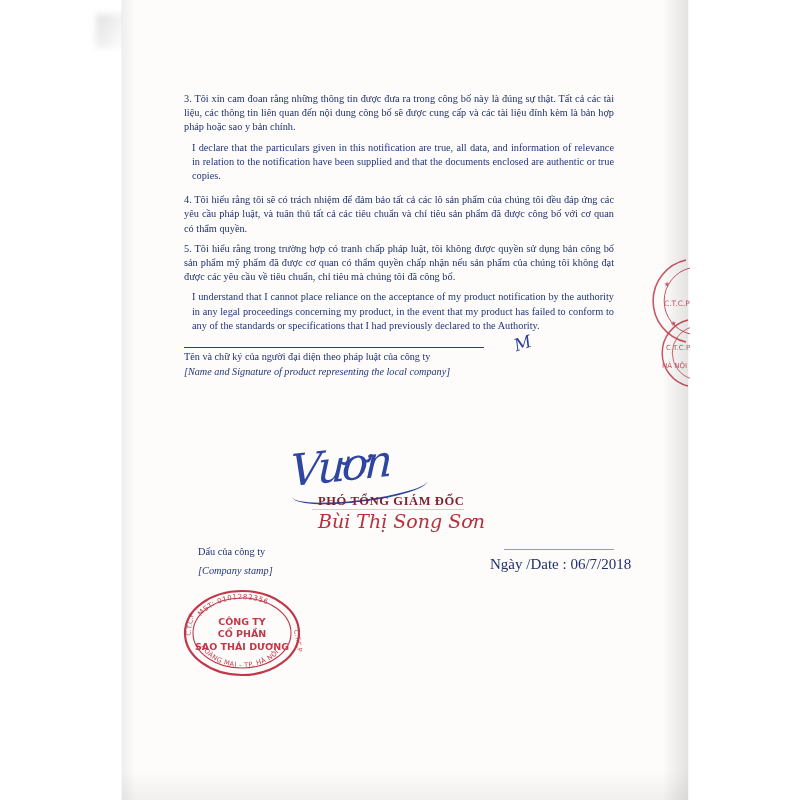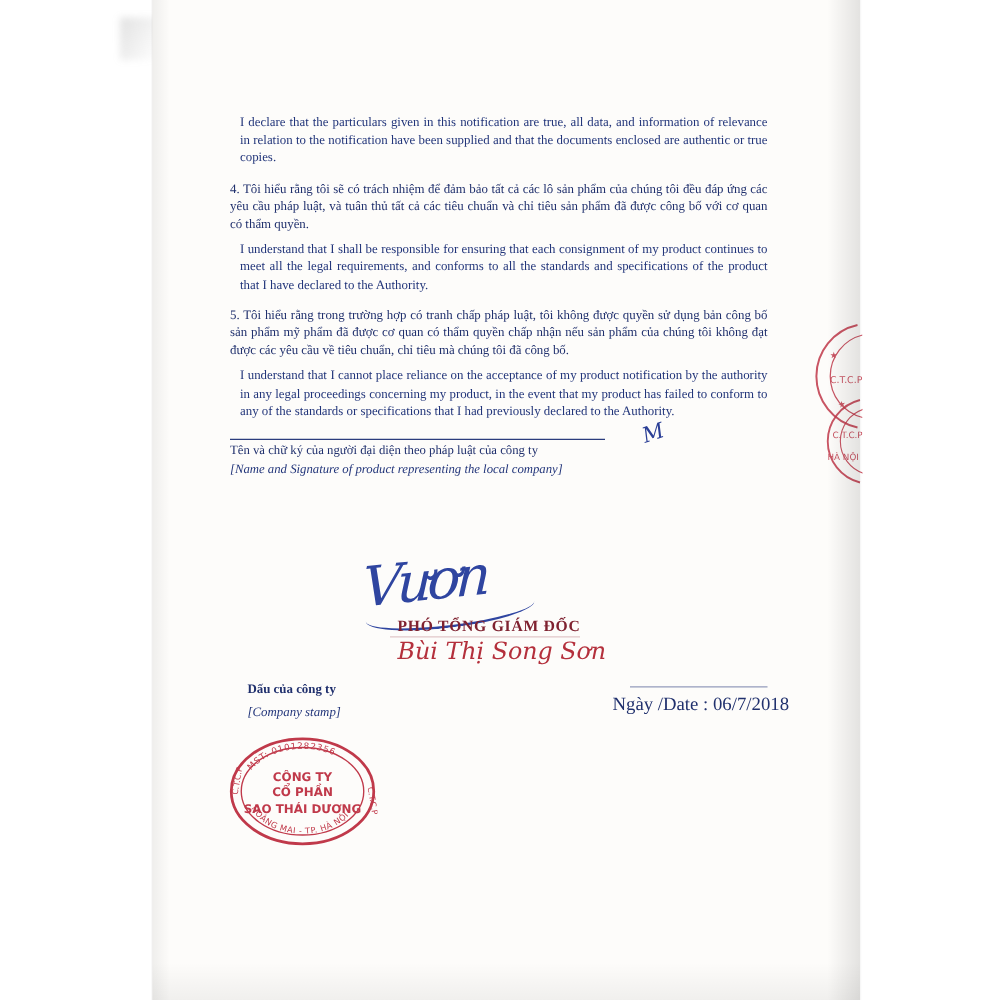--- a/index.html
+++ b/index.html
@@ -184,21 +184,20 @@
     border-top: 1px solid #8e2b38;
     opacity: 0.25;
   }
 
   .stamp-label {
     position: absolute;
     left: 76px;
     top: 546px;
     font-size: 10.3px;
     color: #20306d;
-    font-weight: bold;
   }
   .stamp-label-en {
     position: absolute;
     left: 76px;
     top: 565px;
     font-size: 10.3px;
     font-style: italic;
     color: #22357a;
     font-family: Liberation Serif, serif;
   }
@@ -264,24 +263,24 @@
       <svg viewBox="0 0 46 70" width="46" height="70" aria-hidden="true">
         <path d="M44 2 A34 34 0 0 0 44 68" fill="none" stroke="#c0394a" stroke-width="1.5"></path>
         <path d="M48 9 A27 27 0 0 0 48 61" fill="none" stroke="#c0394a" stroke-width="0.9"></path>
         <text x="22" y="32" font-family="DejaVu Sans, sans-serif" font-size="7" fill="#c0394a">C.T.C.P</text>
         <text x="18" y="50" font-family="DejaVu Sans, sans-serif" font-size="7" fill="#c0394a">HÀ NỘI</text>
       </svg>
     </div>
 
     <div class="doc-body">
 
+      <p class="para vn">3. Tôi xin cam đoan rằng những thông tin được đưa ra trong công bố này là đúng sự thật. Tất cả các tài liệu, các thông tin liên quan đến nội dung công bố sẽ được cung cấp và các tài liệu đính kèm là bản hợp pháp hoặc sao y bản chính.</p>
       <p class="para en">I declare that the particulars given in this notification are true, all data, and information of relevance in relation to the notification have been supplied and that the documents enclosed are authentic or true copies.</p>
 
       <p class="para vn">4. Tôi hiểu rằng tôi sẽ có trách nhiệm để đảm bảo tất cả các lô sản phẩm của chúng tôi đều đáp ứng các yêu cầu pháp luật, và tuân thủ tất cả các tiêu chuẩn và chỉ tiêu sản phẩm đã được công bố với cơ quan có thẩm quyền.</p>
-      <p class="para en">I understand that I shall be responsible for ensuring that each consignment of my product continues to meet all the legal requirements, and conforms to all the standards and specifications of the product that I have declared to the Authority.</p>
 
       <p class="para vn">5. Tôi hiểu rằng trong trường hợp có tranh chấp pháp luật, tôi không được quyền sử dụng bản công bố sản phẩm mỹ phẩm đã được cơ quan có thẩm quyền chấp nhận nếu sản phẩm của chúng tôi không đạt được các yêu cầu về tiêu chuẩn, chỉ tiêu mà chúng tôi đã công bố.</p>
       <p class="para en">I understand that I cannot place reliance on the acceptance of my product notification   by the authority in any legal proceedings concerning my product, in the event that my product has failed to conform to any of the standards or specifications that I had previously declared to the Authority.</p>
 
       <div class="sig-line-row">
         <div class="rule"></div>
         <div class="caption-vn">Tên và chữ ký của người đại diện theo pháp luật của công ty</div>
         <div class="small-sig handwriting">M</div>
         <div class="caption-en">[Name and Signature of product representing the local company]</div>
       </div>

